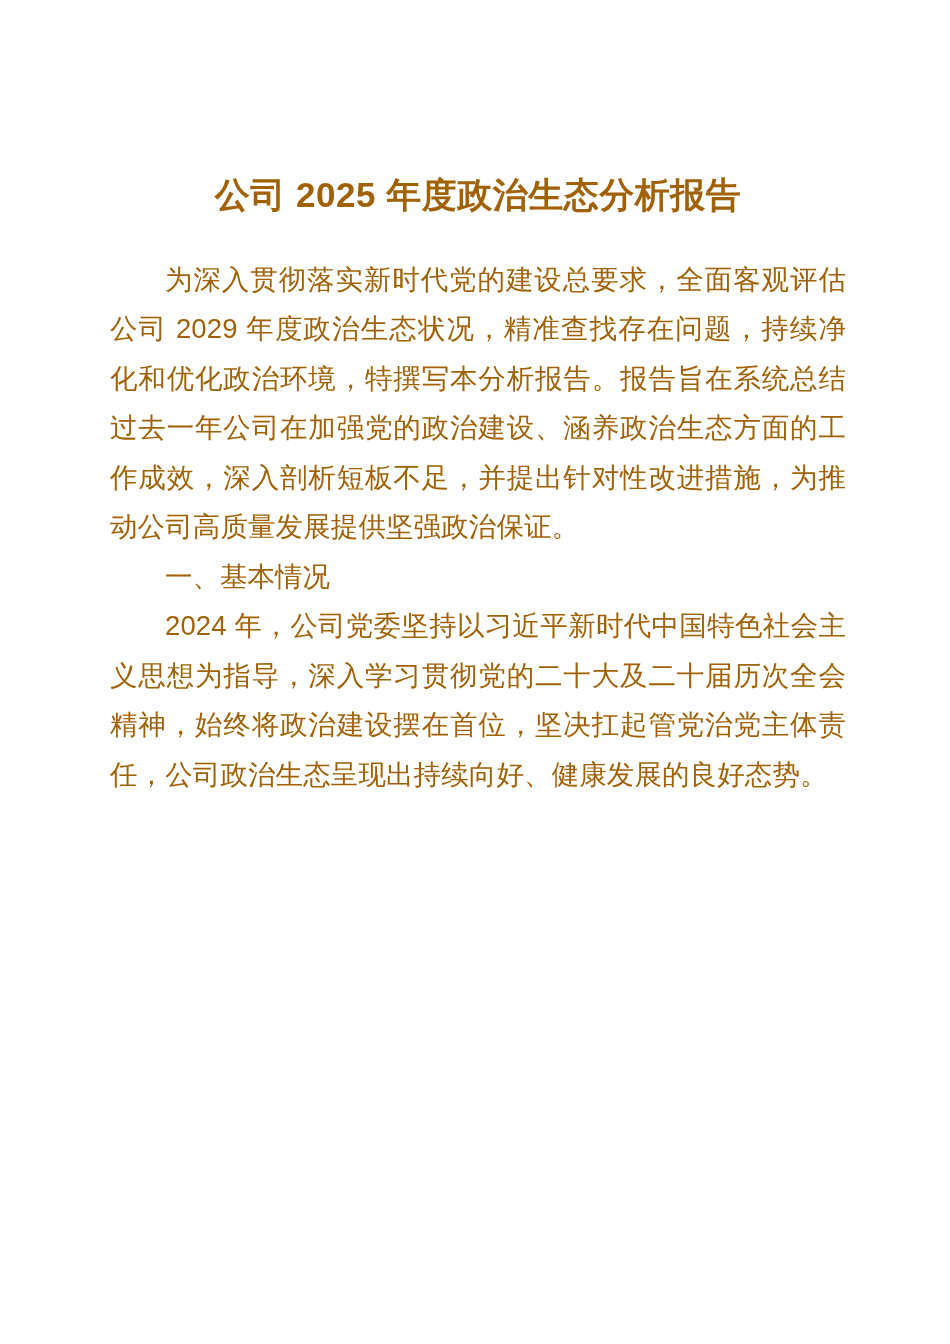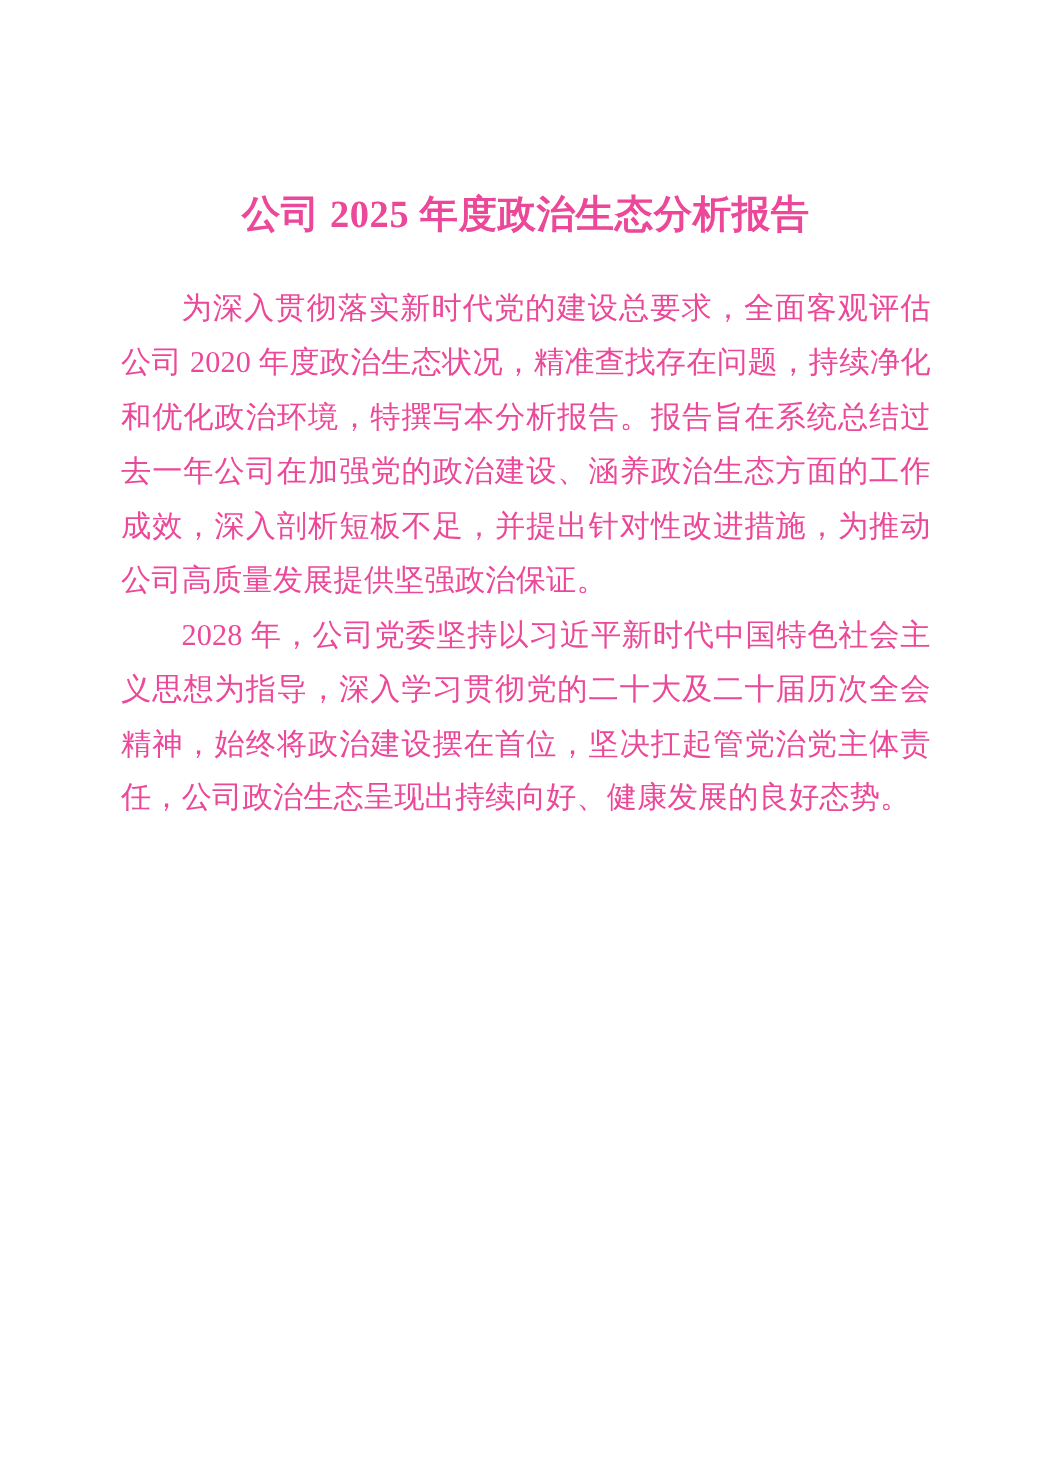--- a/index.html
+++ b/index.html
@@ -8,22 +8,22 @@
     background: #ffffff;
   }
 
   .page {
     position: relative;
     width: 928px;
     height: 1344px;
     background: #ffffff;
     box-sizing: border-box;
     overflow: hidden;
-    font-family: Liberation Serif, serif;
-    color: #ec4899;
+    font-family: Liberation Sans, sans-serif;
+    color: #a16207;
   }
 
   .doc-body {
     position: absolute;
     left: 110px;
     top: 0;
     width: 736px;
   }
 
   .doc-title {
@@ -69,21 +69,22 @@
   }
 </style>
 </head>
 <body>
 
 <div class="page">
   <div class="doc-body">
 
     <h1 class="doc-title">公司 2025 年度政治生态分析报告</h1>
 
-    <p class="para first-para">为深入贯彻落实新时代党的建设总要求，全面客观评估公司 2020 年度政治生态状况，精准查找存在问题，持续净化和优化政治环境，特撰写本分析报告。报告旨在系统总结过去一年公司在加强党的政治建设、涵养政治生态方面的工作成效，深入剖析短板不足，并提出针对性改进措施，为推动公司高质量发展提供坚强政治保证。</p>
+    <p class="para first-para">为深入贯彻落实新时代党的建设总要求，全面客观评估公司 2029 年度政治生态状况，精准查找存在问题，持续净化和优化政治环境，特撰写本分析报告。报告旨在系统总结过去一年公司在加强党的政治建设、涵养政治生态方面的工作成效，深入剖析短板不足，并提出针对性改进措施，为推动公司高质量发展提供坚强政治保证。</p>
 
+    <h2 class="heading-1">一、基本情况</h2>
 
-    <p class="para">2028 年，公司党委坚持以习近平新时代中国特色社会主义思想为指导，深入学习贯彻党的二十大及二十届历次全会精神，始终将政治建设摆在首位，坚决扛起管党治党主体责任，公司政治生态呈现出持续向好、健康发展的良好态势。</p>
+    <p class="para">2024 年，公司党委坚持以习近平新时代中国特色社会主义思想为指导，深入学习贯彻党的二十大及二十届历次全会精神，始终将政治建设摆在首位，坚决扛起管党治党主体责任，公司政治生态呈现出持续向好、健康发展的良好态势。</p>
 
 
 
   </div>
 </div>
 
 </body></html>

